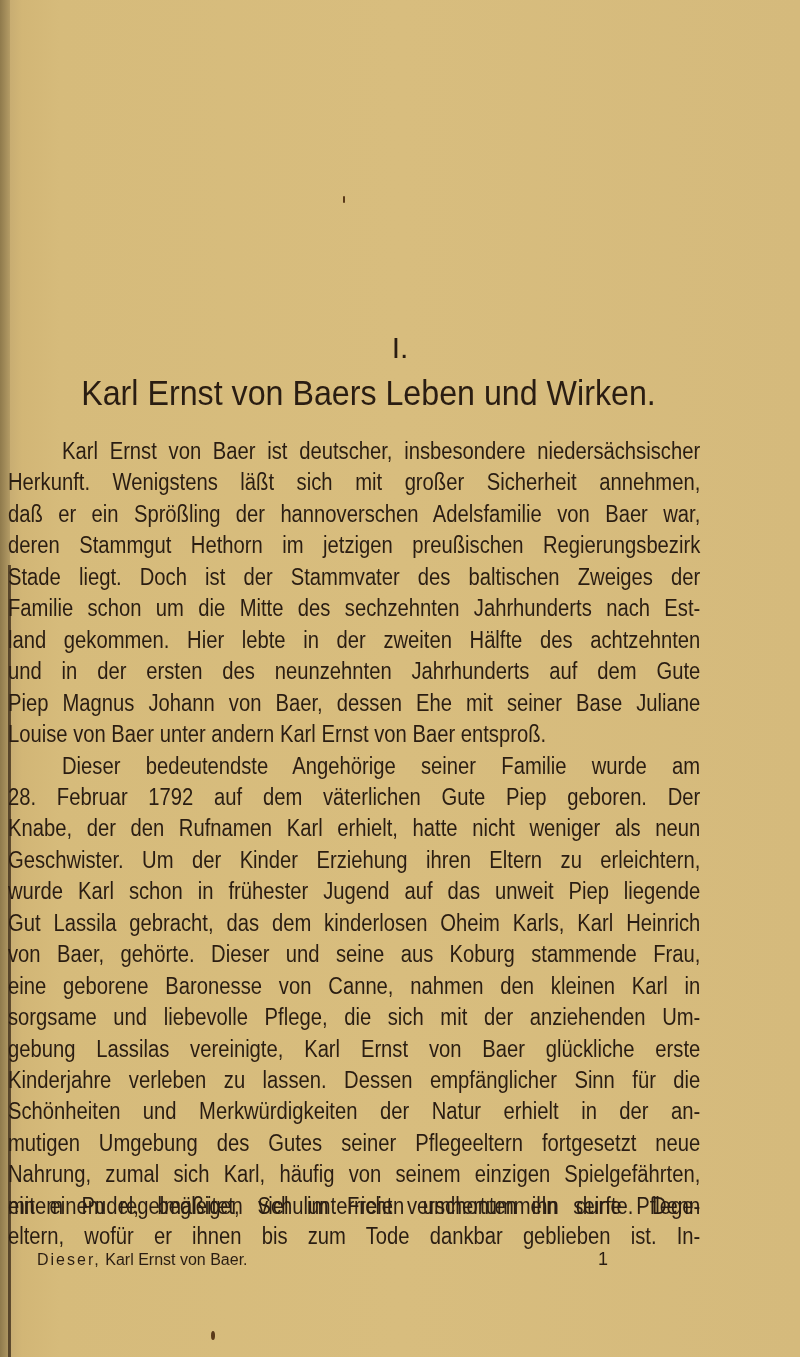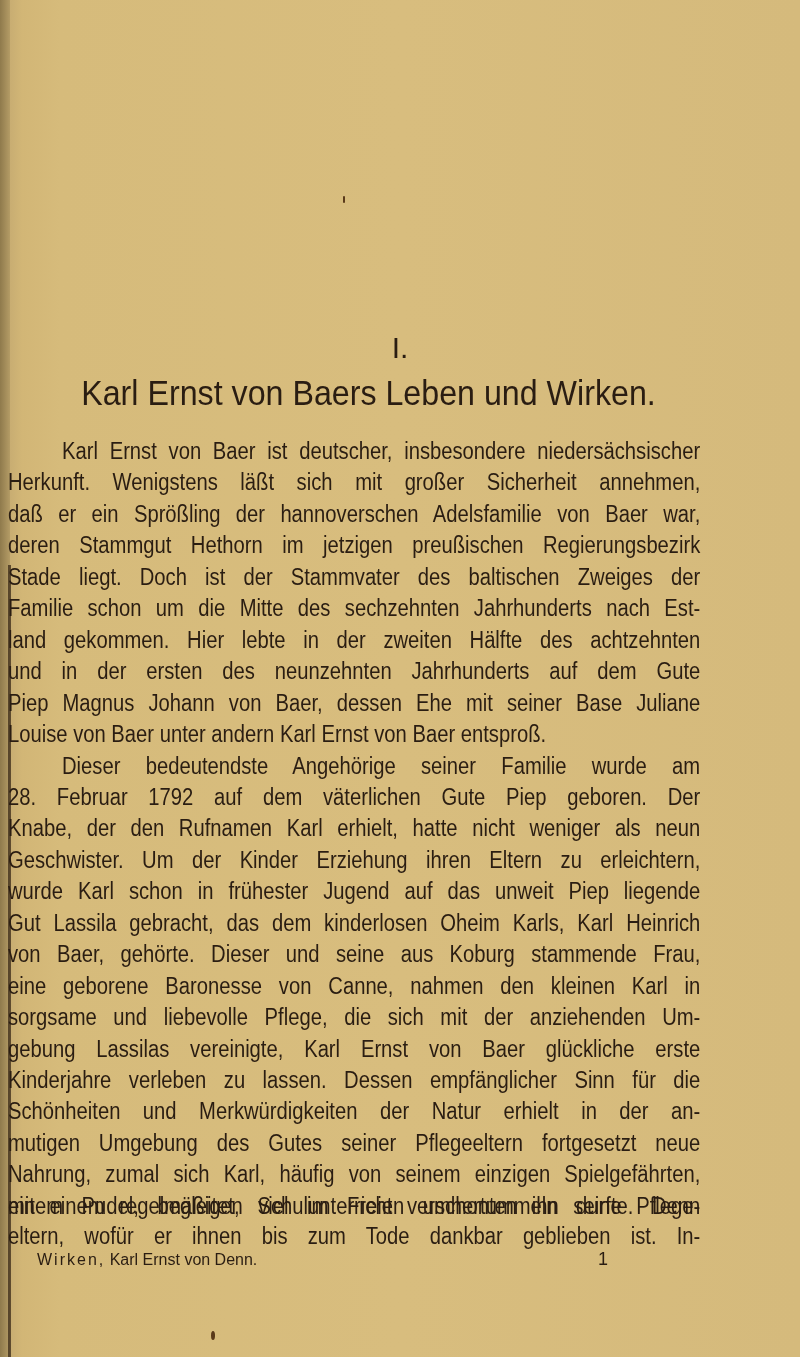--- a/index.html
+++ b/index.html
@@ -80,19 +80,19 @@
   <div class="line" style="top: 1126.9px;">mutigen Umgebung des Gutes seiner Pflegeeltern fortgesetzt neue</div>
   <div class="line" style="top: 1158.35px;">Nahrung, zumal sich Karl, häufig von seinem einzigen Spielgefährten,</div>
   <div class="line" style="top: 1189.8px;">einem Pudel, begleitet, viel im Freien umhertummeln durfte.  Denn</div>
 
 </div>
 
 <div class="line" style="top:1190px">mit einem regelmäßigen Schulunterricht verschonten ihn seine Pflege-</div>
 <div class="line" style="top:1220px">eltern, wofür er ihnen bis zum Tode dankbar geblieben ist.  In-</div>
 
 <div class="footer-left">
-  <span class="author">Wirken,</span>
-  <span>Karl Ernst von Denn.</span>
+  <span class="author">Dieser,</span>
+  <span>Karl Ernst von Baer.</span>
 </div>
 <div class="footer-page">1</div>
 
 <div class="speck" style="left:343px;top:196px;width:2px;height:7px;border-radius:1px;"></div>
 <div class="speck" style="left:211px;top:1331px;width:4px;height:9px;"></div>
 
 </body></html>

